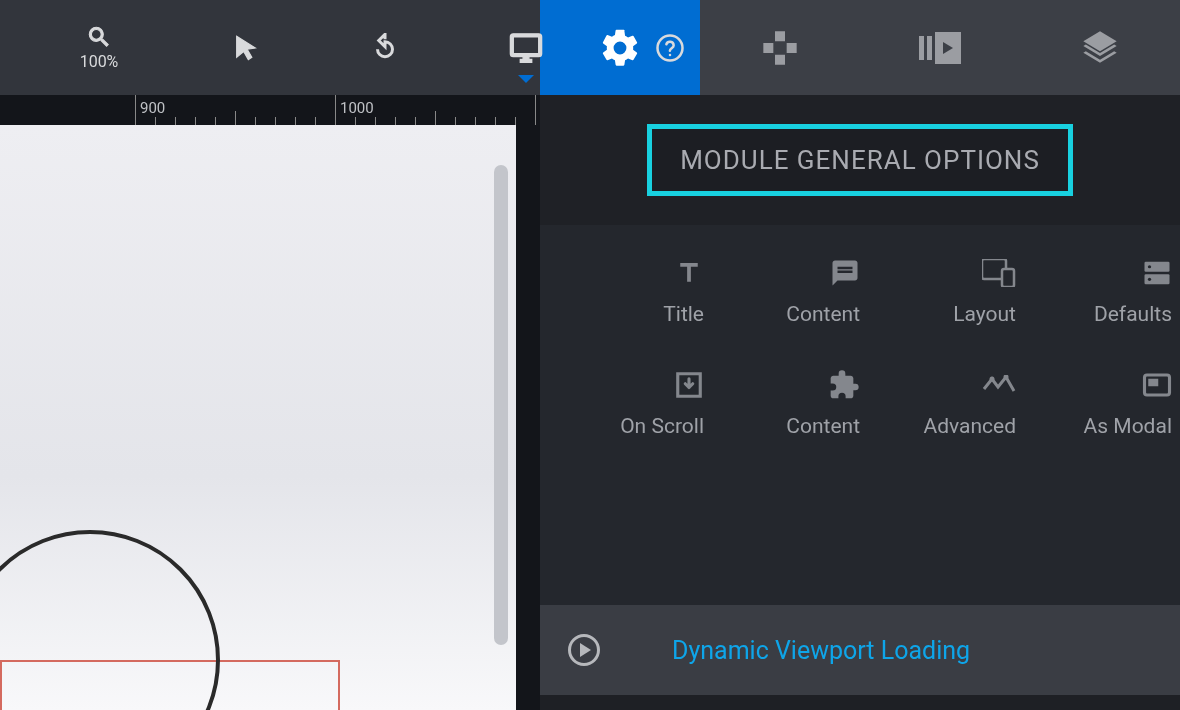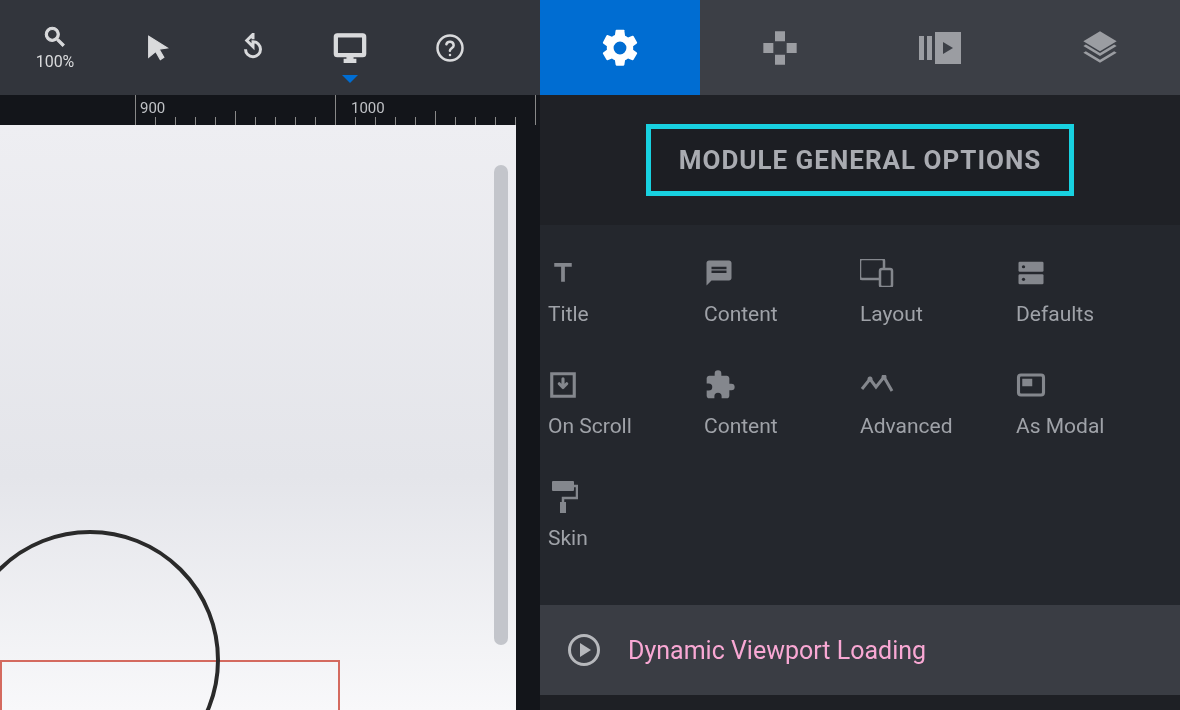--- a/index.html
+++ b/index.html
@@ -18,20 +18,21 @@
   }
   .top-left .tool {
     flex:0 0 auto;
     display:flex;
     flex-direction:column;
     align-items:center;
     justify-content:center;
     color:#d9dadc;
     height:95px;
     position:relative;
+    margin-left:44px;
   }
   .tool svg { fill:#d9dadc; stroke:#d9dadc; }
   .zoom-label { font-size:16px; color:#d9dadc; margin-top:2px; }
   .tool.viewport .triangle {
     width:0;height:0;border-left:8px solid transparent;border-right:8px solid transparent;border-top:8px solid #006dd2;
     position:absolute; bottom:12px; left:50%; transform:translateX(-50%);
   }
   .top-right {
     display:flex;
     flex:1;
@@ -124,36 +125,36 @@
     justify-content:center;
   }
   .panel-header {
     border:5px solid #18d1e0;
     background:#1c1e23;
     padding:16px 28px;
   }
   .panel-header span {
     color:#a9abb1;
     font-size:26px;
-    font-weight:700;
+    font-weight:400;
     letter-spacing:1px;
   }
   .options-grid {
     flex:1;
     padding:10px 8px 30px 8px;
     display:grid;
     grid-template-columns:repeat(4, 1fr);
     grid-template-rows:repeat(3, 112px);
     gap:0;
     align-content:start;
   }
   .option-item {
     display:flex;
     flex-direction:column;
-    align-items:flex-start;
+    align-items:flex-end;
     justify-content:center;
     color:#9fa2a8;
     cursor:pointer;
     gap:12px;
   }
   .option-item .icon { height:34px; display:flex; align-items:center; justify-content:center; }
   .option-item .icon svg { fill:#84878d; }
   .option-item .label { font-size:21px; color:#9fa2a8; }
   .option-item.selected {
     position:relative;
@@ -180,21 +181,21 @@
   }
   .section-bar .play-icon {
     width:32px;height:32px;border:3px solid #b6b8bc;border-radius:50%;
     display:flex;align-items:center;justify-content:center;flex:0 0 auto;
   }
   .section-bar .play-icon::before {
     content:"";display:block;width:0;height:0;
     border-top:7px solid transparent;border-bottom:7px solid transparent;border-left:11px solid #b6b8bc;
     margin-left:3px;
   }
-  .section-bar .section-label { font-size:25px; color:#f9a8d4; }
+  .section-bar .section-label { font-size:25px; color:#0ea5e9;margin-left:44px; }
   .bottom-spacer { height:15px; background:#1e2025; }
 </style>
 </head>
 <body>
 
 <div class="top-toolbar">
   <div class="top-left">
     <div class="tool" style="width:110px">
       <svg width="26" height="26" viewBox="0 0 24 24">
           <path d="M15.5 14h-.79l-.28-.27A6.471 6.471 0 0016 9.5 6.5 6.5 0 109.5 16c1.61 0 3.09-.59 4.23-1.57l.27.28v.79l5 4.99L20.49 19l-4.99-5zM9.5 14A4.5 4.5 0 119.5 5a4.5 4.5 0 010 9z"></path>
@@ -259,21 +260,21 @@
       <span class="tick minor" style="left:155px"></span>
       <span class="tick minor" style="left:175px"></span>
       <span class="tick minor" style="left:195px"></span>
       <span class="tick minor" style="left:215px"></span>
       <span class="tick mid" style="left:235px"></span>
       <span class="tick minor" style="left:255px"></span>
       <span class="tick minor" style="left:275px"></span>
       <span class="tick minor" style="left:295px"></span>
       <span class="tick minor" style="left:315px"></span>
       <span class="tick major" style="left:335px"></span>
-      <span class="label" style="left:351px">1000</span>
+      <span class="label" style="left:340px">1000</span>
       <span class="tick minor" style="left:355px"></span>
       <span class="tick minor" style="left:375px"></span>
       <span class="tick minor" style="left:395px"></span>
       <span class="tick minor" style="left:415px"></span>
       <span class="tick mid" style="left:435px"></span>
       <span class="tick minor" style="left:455px"></span>
       <span class="tick minor" style="left:475px"></span>
       <span class="tick minor" style="left:495px"></span>
       <span class="tick minor" style="left:515px"></span>
       <span class="tick major" style="left:535px"></span>
@@ -370,30 +371,20 @@
       <div class="option-item">
         <span class="icon">
             <svg width="30" height="30" viewBox="0 0 24 24">
               <rect x="2" y="4" width="20" height="16" rx="2" fill="none" stroke="#84878d" stroke-width="2.5"></rect>
               <rect x="5" y="7" width="8" height="6" fill="#84878d"></rect>
             </svg>
           </span>
         <span class="label">As Modal</span>
       </div>
 
-      <div class="option-item">
-        <span class="icon">
-            <svg width="30" height="32" viewBox="0 0 30 32">
-              <rect x="4" y="0" width="22" height="10" rx="1" fill="#84878d"></rect>
-              <path d="M26 5 h3 v12 h-14 v4" fill="none" stroke="#84878d" stroke-width="2.5"></path>
-              <rect x="12" y="21" width="6" height="11" fill="#84878d"></rect>
-            </svg>
-          </span>
-        <span class="label">Skin</span>
-      </div>
 
     </div>
 
     <div class="section-bar">
       <span class="play-icon"></span>
       <span class="section-label">Dynamic Viewport Loading</span>
     </div>
     <div class="bottom-spacer"></div>
   </div>
 </div>

